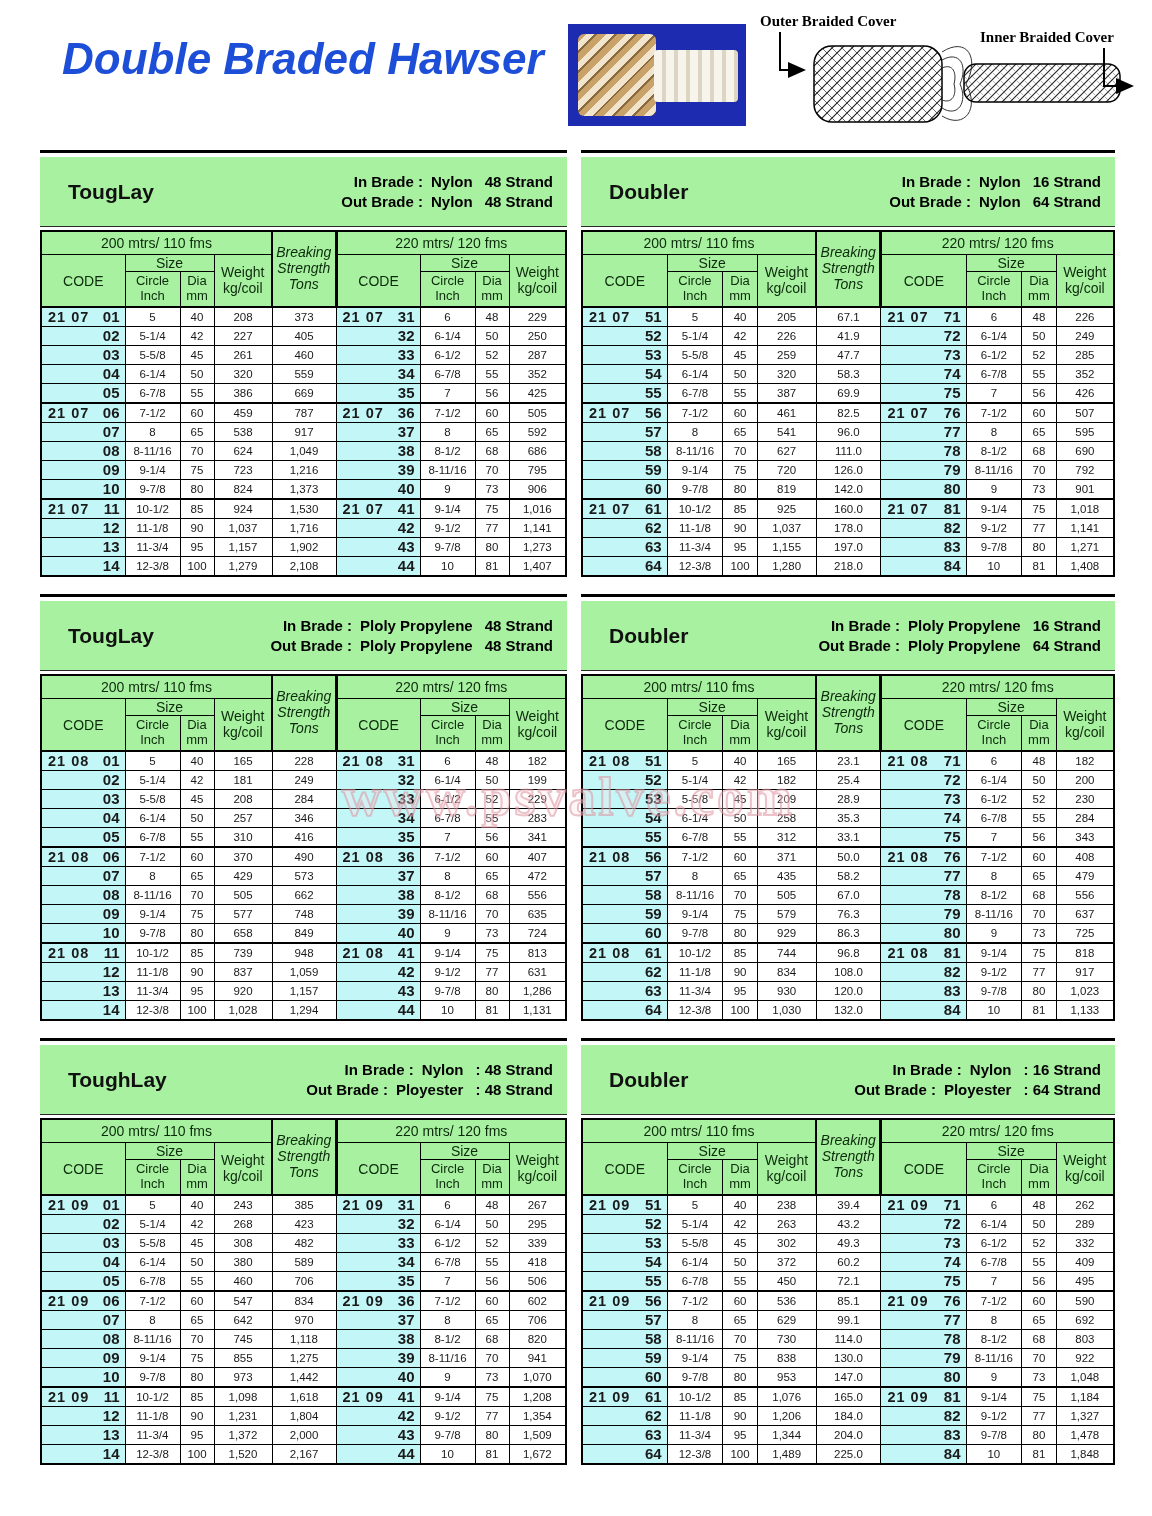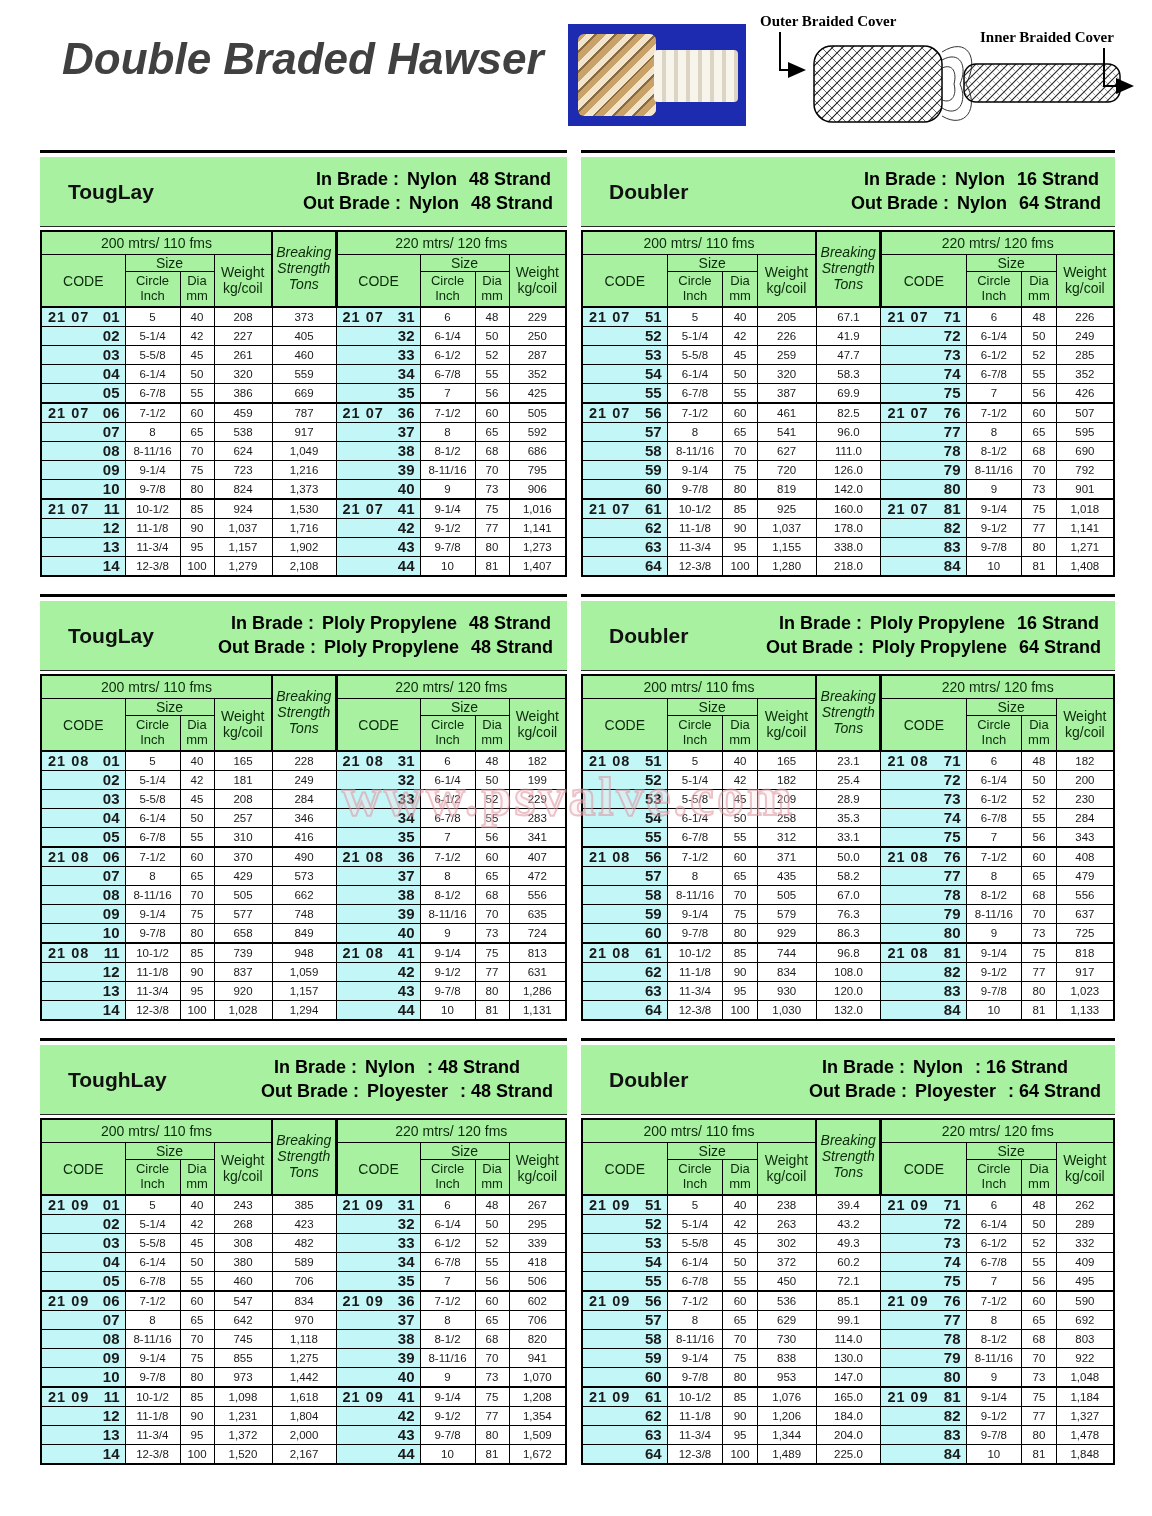--- a/index.html
+++ b/index.html
@@ -2,21 +2,21 @@
 <html><head>
 <meta charset="utf-8">
 <style>
   html,body{margin:0;padding:0;background:#fff;}
   .page{position:relative;width:1152px;height:1516px;background:#fff;overflow:hidden;
         font-family:"Liberation Sans",sans-serif;color:#000;}
 
   
   .hdr{position:relative;height:150px;}
   .doc-title{position:absolute;left:62px;top:34px;font-size:44px;font-weight:bold;
-             font-style:italic;letter-spacing:0px;color:#404040;}
+             font-style:italic;letter-spacing:0px;color:#1d4ed8;}
   .rope-photo{position:absolute;left:568px;top:24px;width:178px;height:102px;background:#1d2bb0;}
   .rope-braid{position:absolute;left:10px;top:10px;width:78px;height:82px;border-radius:6px;
               background:repeating-linear-gradient(135deg,#c9a269 0 6px,#f2e5cd 6px 12px,#8a6a3c 12px 14px);}
   .rope-core{position:absolute;left:86px;top:26px;width:84px;height:52px;border-radius:4px;
              background:repeating-linear-gradient(90deg,#f7f4ec 0 8px,#ddd5c4 8px 12px);}
   .braid-diagram{position:absolute;left:752px;top:8px;width:396px;height:138px;}
 
   
   .watermark{position:absolute;left:342px;top:766px;z-index:6;pointer-events:none;
              font-family:"Liberation Serif",serif;font-weight:bold;font-size:54px;letter-spacing:3px;
@@ -24,21 +24,21 @@
 
   
   .tables-grid{display:grid;grid-template-columns:527px 534px;column-gap:14px;row-gap:17px;
                padding-left:40px;box-sizing:border-box;}
   .tbl-wrap{position:relative;}
   .toprule{height:3px;background:#000;margin-bottom:4px;}
   .titlebox{background:#a8f1a0;height:70px;display:flex;align-items:center;
             justify-content:space-between;padding:0 14px 0 28px;box-sizing:border-box;
             border-bottom:1px solid #2a2a2a;}
   .tname{font-size:21px;font-weight:bold;color:#111;}
-  .brades{display:flex;flex-direction:column;gap:3px;font-size:18px;font-weight:bold;}
+  .brades{display:flex;flex-direction:column;gap:3px;font-size:15px;font-weight:bold;align-items:flex-end;}
   .brade-line{display:flex;}
   .blabel{min-width:96px;text-align:right;margin-right:8px;}
   .bmat{text-align:left;margin-right:12px;}
   .bstrand{text-align:left;}
 
   table.dtable{border-collapse:collapse;width:100%;table-layout:fixed;margin-top:3px;
                border:2px solid #000;}
   table.dtable th,table.dtable td{border:1px solid #000;padding:0;text-align:center;
                overflow:hidden;white-space:nowrap;}
   table.dtable thead th{background:#a8f1a0;font-weight:normal;color:#0c2b0c;}
@@ -806,21 +806,21 @@
             <tr>
               <td class="code">
                 <div class="cwrap">
                   <span class="cprefix"></span>
                   <span class="cnum">63</span>
                 </div>
               </td>
               <td class="val">11-3/4</td>
               <td class="val">95</td>
               <td class="val">1,155</td>
-              <td class="val bs">338.0</td>
+              <td class="val bs">197.0</td>
               <td class="code">
                 <div class="cwrap">
                   <span class="cprefix"></span>
                   <span class="cnum">83</span>
                 </div>
               </td>
               <td class="val">9-7/8</td>
               <td class="val">80</td>
               <td class="val">1,271</td>
             </tr>

